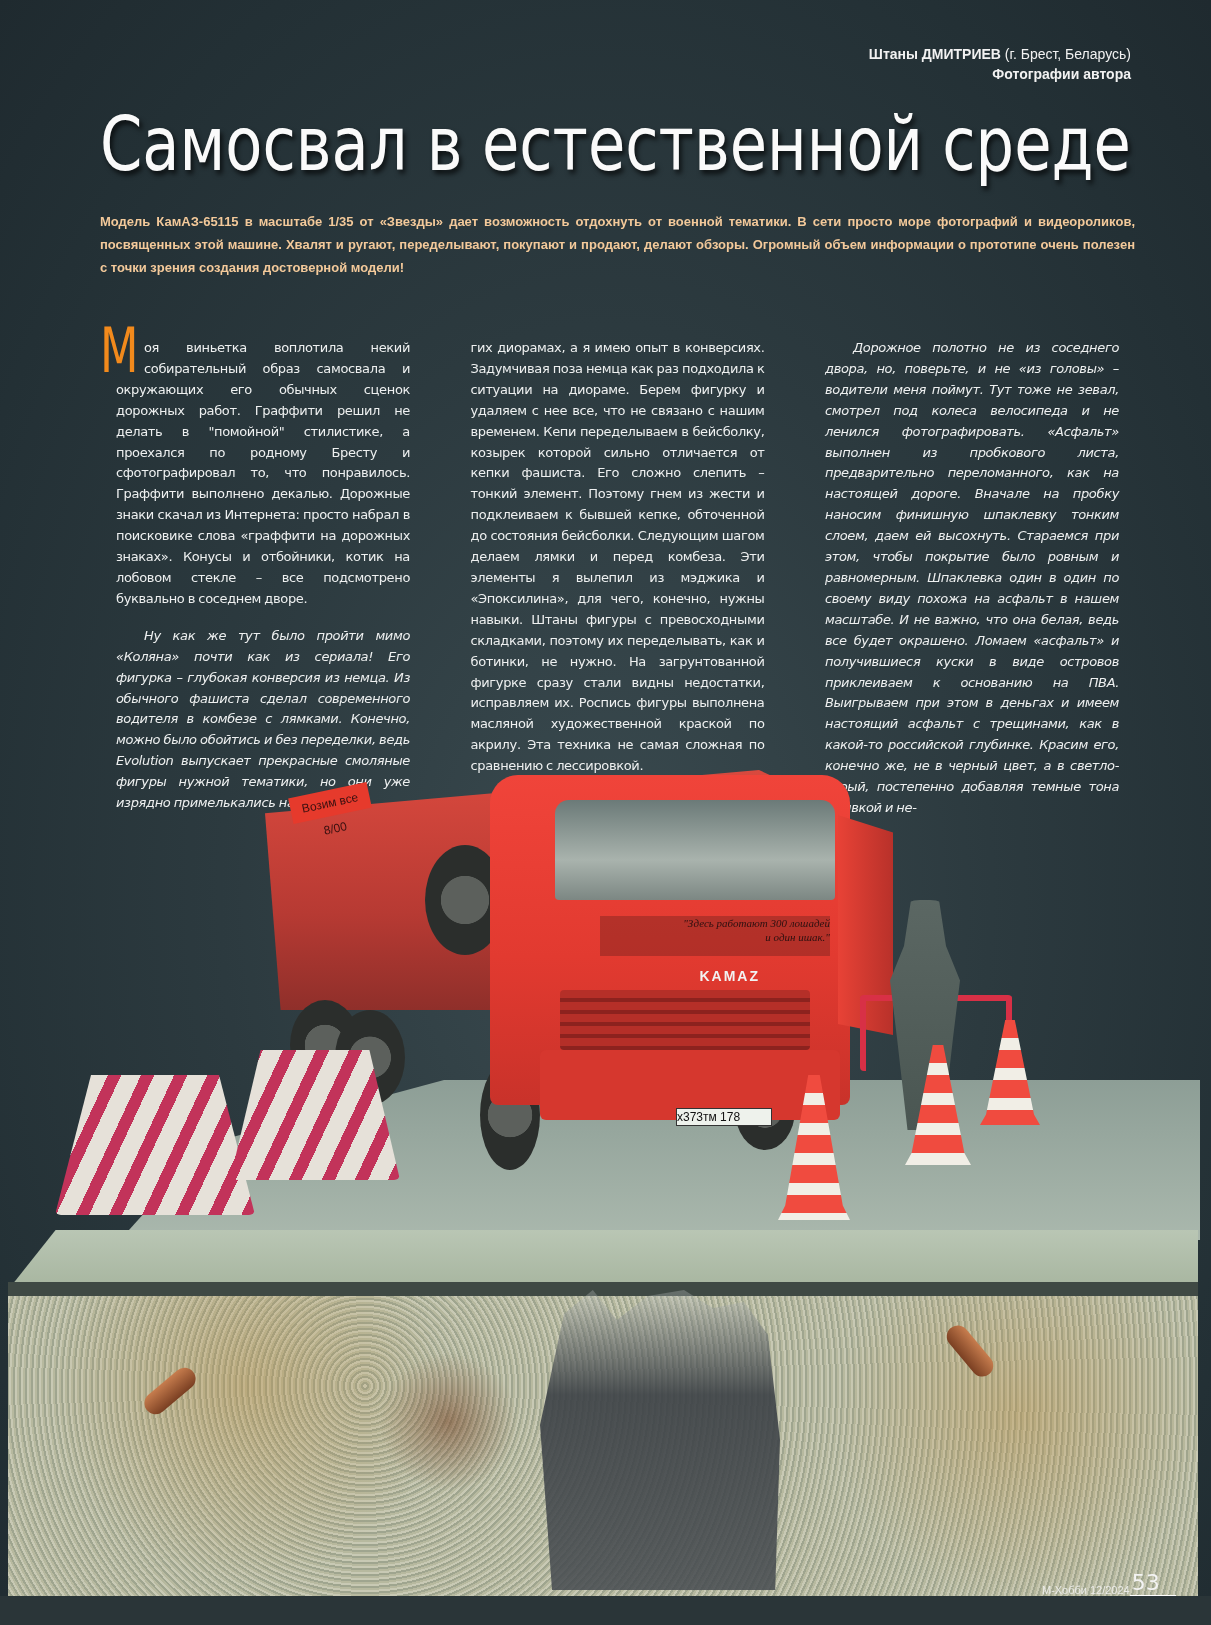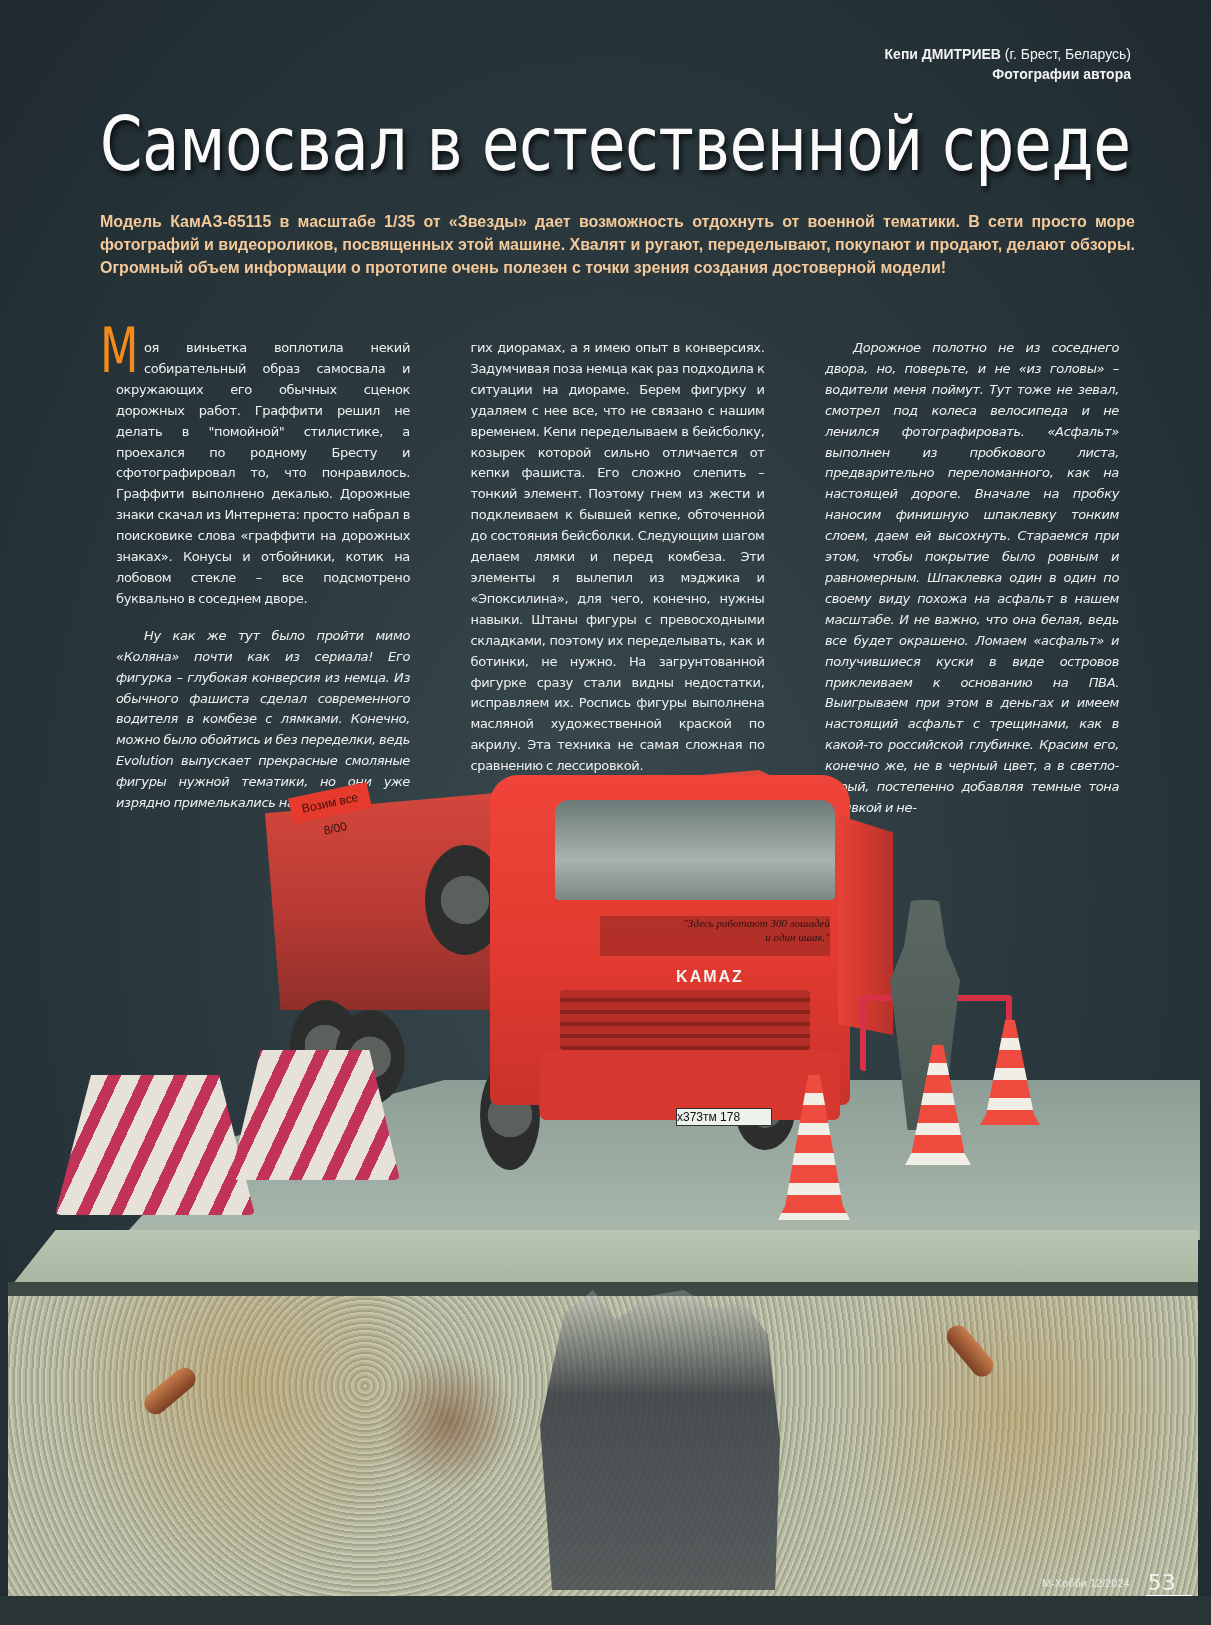--- a/index.html
+++ b/index.html
@@ -13,21 +13,21 @@
   .byline .loc { font-weight: normal; }
   .byline .photo { font-weight: bold; }
   .title {
     position: absolute; left: 100px; top: 100px; width: 1040px;
     font-family: "DejaVu Sans", sans-serif; font-size: 74px; line-height: 88px;
     letter-spacing: 0px; transform: scaleX(0.82); transform-origin: left top;
     color: #fafafa; text-shadow: 3px 4px 6px rgba(0,0,0,0.7); white-space: nowrap;
   }
   .lead {
     position: absolute; left: 100px; top: 210px; width: 1035px;
-    font-family: "Liberation Sans", sans-serif; font-weight: bold; font-size: 16px; line-height: 23px;
+    font-family: "Liberation Sans", sans-serif; font-weight: bold; font-size: 13px; line-height: 23px;
     color: #f3c99a; text-align: justify;
   }
   .cols { position: absolute; left: 100px; top: 322px; width: 1035px; display: flex; justify-content: space-between; }
   .col {
     width: 326px; font-family: "DejaVu Sans", sans-serif; font-size: 13px; line-height: 20.9px;
     color: #eef0f0; text-align: justify; letter-spacing: -0.35px; word-spacing: -0.5px;
   }
   .col p { margin: 16px; }
   .col p.ind { text-indent: 28px; font-style: italic; }
   .dropcap {
@@ -78,51 +78,51 @@
     background: linear-gradient(180deg, #6b7a78 0%, #a9b3ad 60%, #7c8783 100%);
     border-radius: 14px 14px 4px 4px;
   }
   .cab-sticker {
     position: absolute; left: 600px; top: 916px; width: 230px; height: 40px;
     color: #2d1010; font-family: "Liberation Serif", serif; font-style: italic; font-size: 11px; line-height: 14px;
     text-align: right; background: rgba(90,30,25,0.35);
   }
   .kamaz-logo {
     position: absolute; left: 660px; top: 968px; width: 100px; font-family: "Liberation Sans", sans-serif;
-    font-weight: bold; font-size: 16px; letter-spacing: 2px; color: #f2f2f2; text-align: center;
+    font-weight: bold; font-size: 14px; letter-spacing: 2px; color: #f2f2f2; text-align: right;
   }
   .grille { position: absolute; left: 560px; top: 990px; width: 250px; height: 60px; background: repeating-linear-gradient(180deg, #b52f28 0 8px, #8c221e 8px 12px); border-radius: 4px; }
   .bumper { position: absolute; left: 540px; top: 1050px; width: 300px; height: 70px; background: #d6372e; border-radius: 6px; }
   .plate {
     position: absolute; left: 676px; top: 1108px; width: 94px; height: 16px;
     background: #eef2ec; color: #111; font-family: "Liberation Sans", sans-serif; font-size: 12px; line-height: 16px;
     text-align: left; border: 1px solid #333;
   }
   .door { position: absolute; left: 838px; top: 815px; width: 55px; height: 220px; background: linear-gradient(90deg, #e84236, #b8312a); clip-path: polygon(0 0, 100% 8%, 100% 100%, 0 95%); }
   .cone { position: absolute; background: repeating-linear-gradient(180deg, #f04b3f 0 18px, #f1eee6 18px 30px); clip-path: polygon(42% 0, 58% 0, 90% 90%, 100% 100%, 0 100%, 10% 90%); }
   .figure-driver { position: absolute; left: 890px; top: 900px; width: 70px; height: 230px; background: linear-gradient(180deg, #5b6763 0%, #4a5652 100%); border-radius: 30px 30px 6px 6px; clip-path: polygon(30% 0, 70% 0, 80% 20%, 100% 35%, 90% 60%, 75% 100%, 25% 100%, 10% 60%, 0 35%, 20% 20%); }
   .red-barrier { position: absolute; left: 860px; top: 995px; width: 140px; height: 70px; border: 6px solid #d83046; border-bottom: none; border-radius: 4px; }
   .pipe { position: absolute; width: 60px; height: 22px; border-radius: 11px; background: linear-gradient(180deg, #c77d4e, #7a3f22); }
   .boys {
     position: absolute; left: 540px; top: 1290px; width: 240px; height: 300px;
     background: linear-gradient(180deg, rgba(220,225,225,0.25) 0%, rgba(60,65,70,0.9) 35%, rgba(70,75,80,0.85) 100%);
     clip-path: polygon(10% 8%, 22% 0, 32% 10%, 45% 2%, 60% 0, 72% 6%, 85% 4%, 95% 15%, 100% 50%, 98% 100%, 5% 100%, 0 45%);
   }
   .folio {
-    position: absolute; left: 1042px; top: 1570px; display: flex; align-items: center; gap: 16px;
+    position: absolute; left: 1042px; top: 1570px; display: flex; align-items: flex-end; gap: 0;
     font-family: "Liberation Sans", sans-serif; color: #f3f3f3;
   }
   .folio .mag { font-size: 11px; opacity: 0.85; }
   .folio .pg { font-size: 22px; font-family: "DejaVu Sans", sans-serif; border-bottom: 1px solid #fff; padding: 0 16px 0 2px; }
 </style>
 </head>
 <body>
 
 <div class="byline">
-  <div><b>Кепи ДМИТРИЕВ</b> <span class="loc">(г. Брест, Беларусь)</span></div>
+  <div><b>Штаны ДМИТРИЕВ</b> <span class="loc">(г. Брест, Беларусь)</span></div>
   <div class="photo">Фотографии автора</div>
 </div>
 
 <h1 class="title" style="margin:0;font-weight:normal;">Самосвал в естественной среде</h1>
 
 <div class="lead">Модель КамАЗ-65115 в масштабе 1/35 от «Звезды» дает возможность отдохнуть от военной тематики. В сети просто море фотографий и видеороликов, посвященных этой машине. Хвалят и ругают, переделывают, покупают и продают, делают обзоры. Огромный объем информации о прототипе очень полезен с точки зрения создания достоверной модели!</div>
 
 <div class="cols">
   <div class="col">
     <span class="dropcap">М</span>

